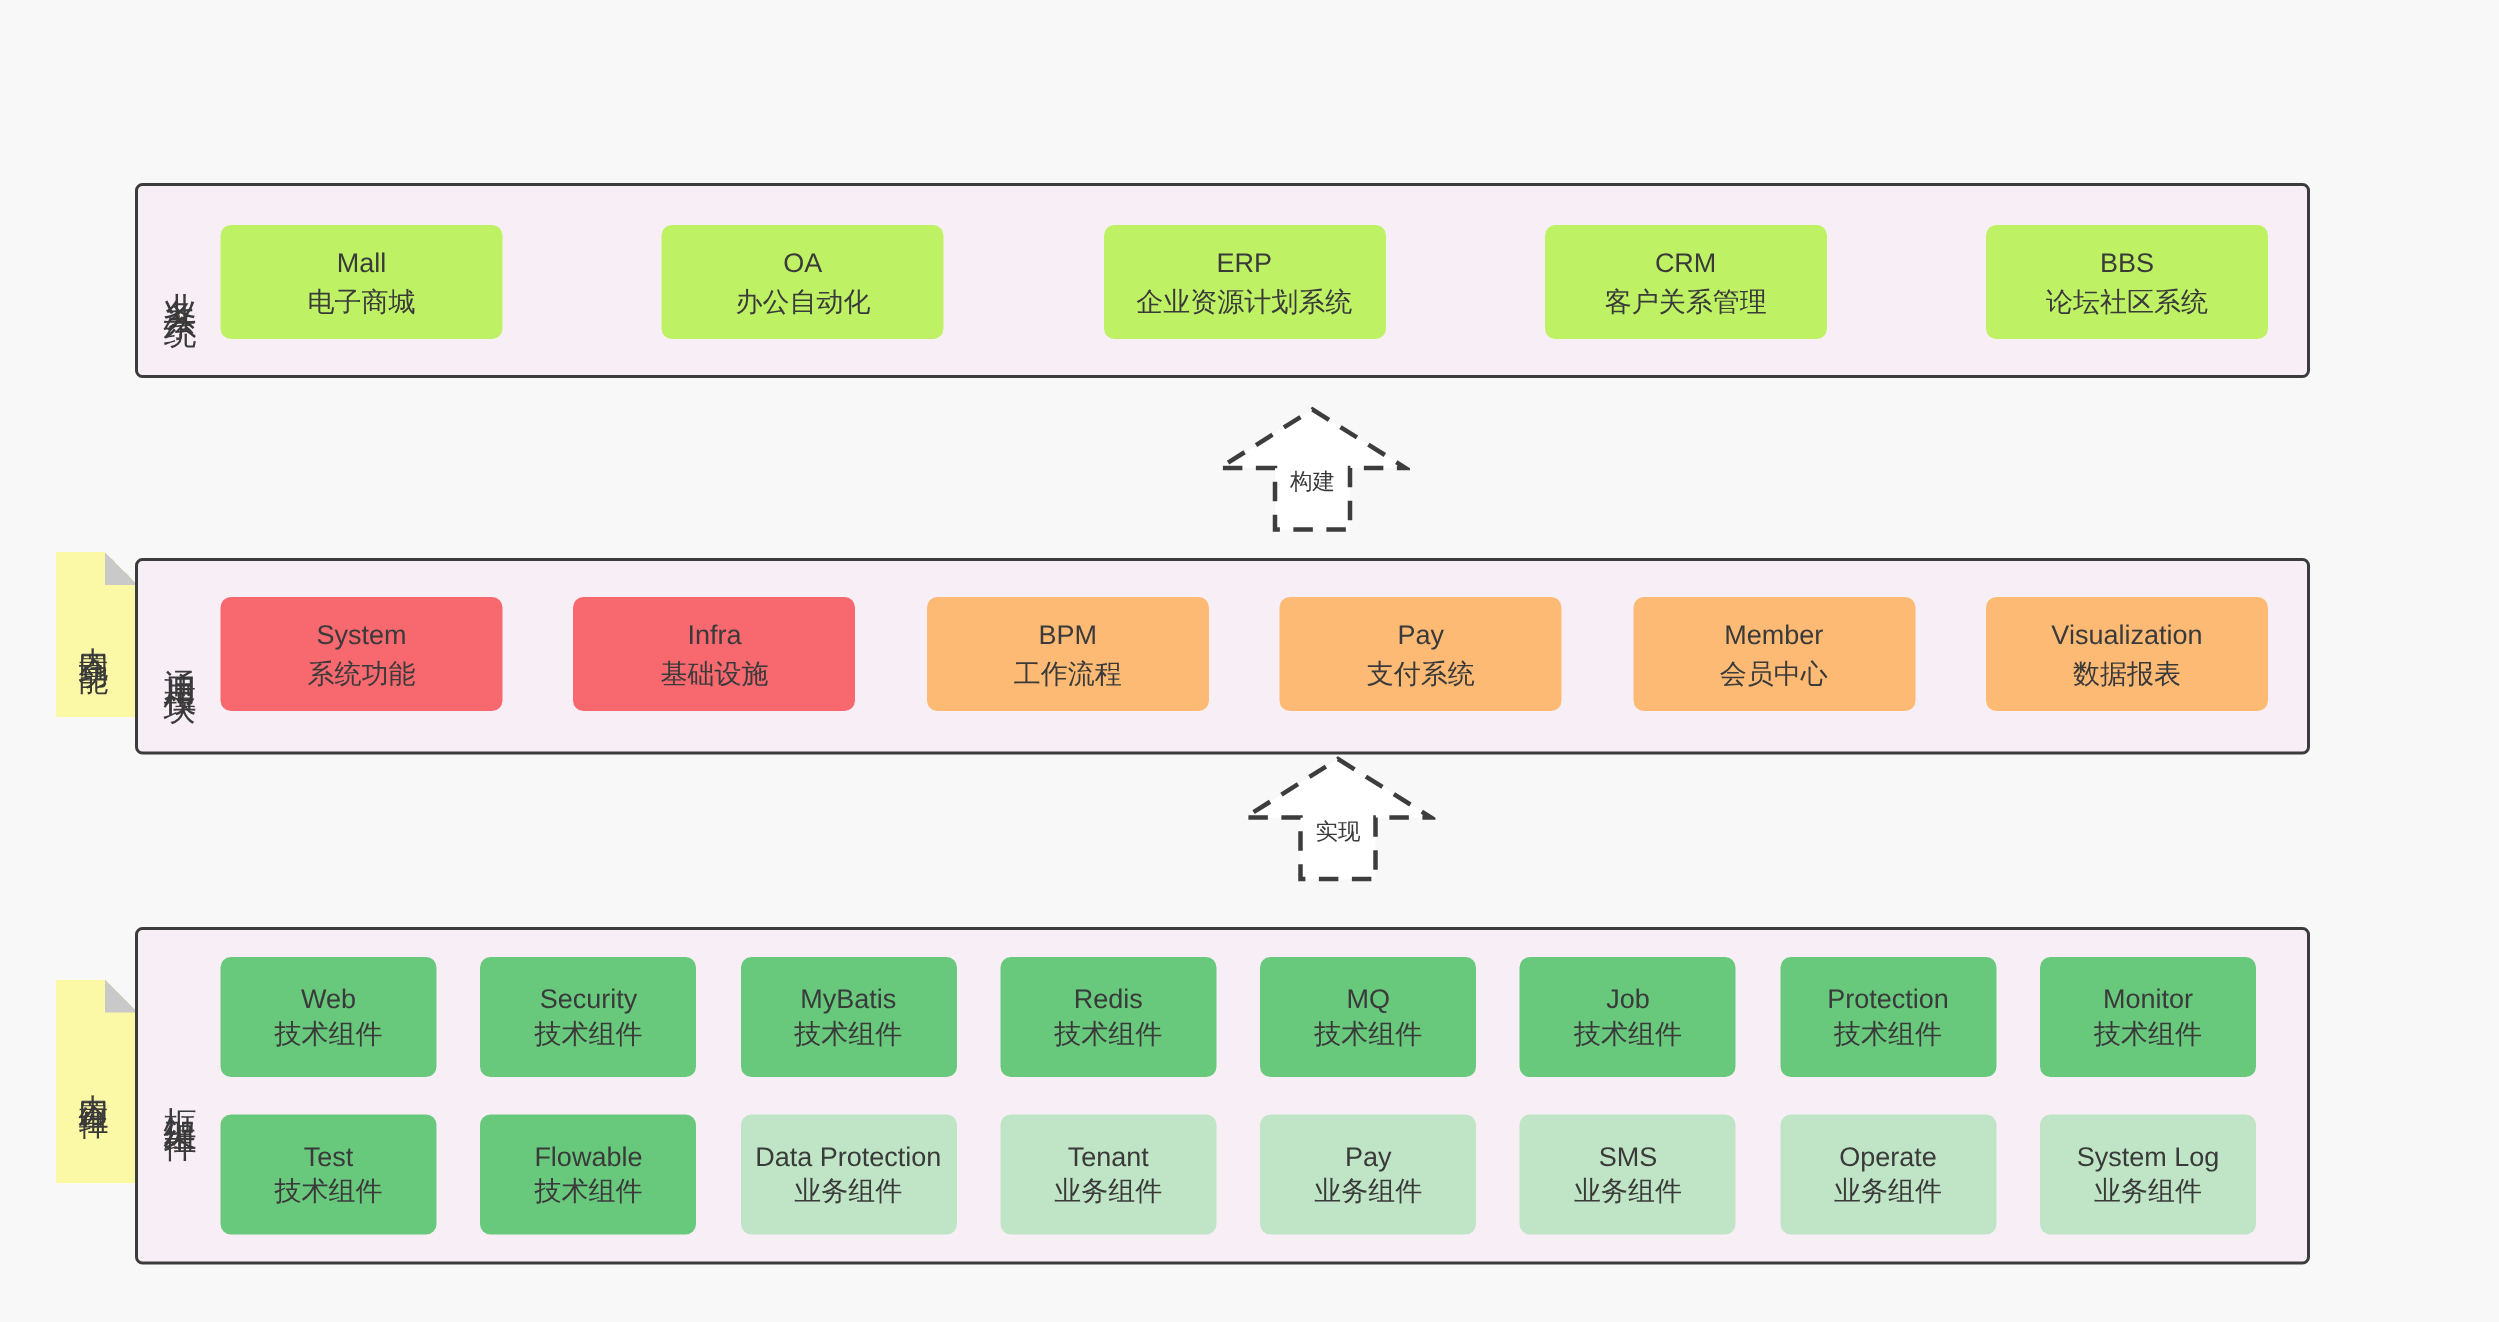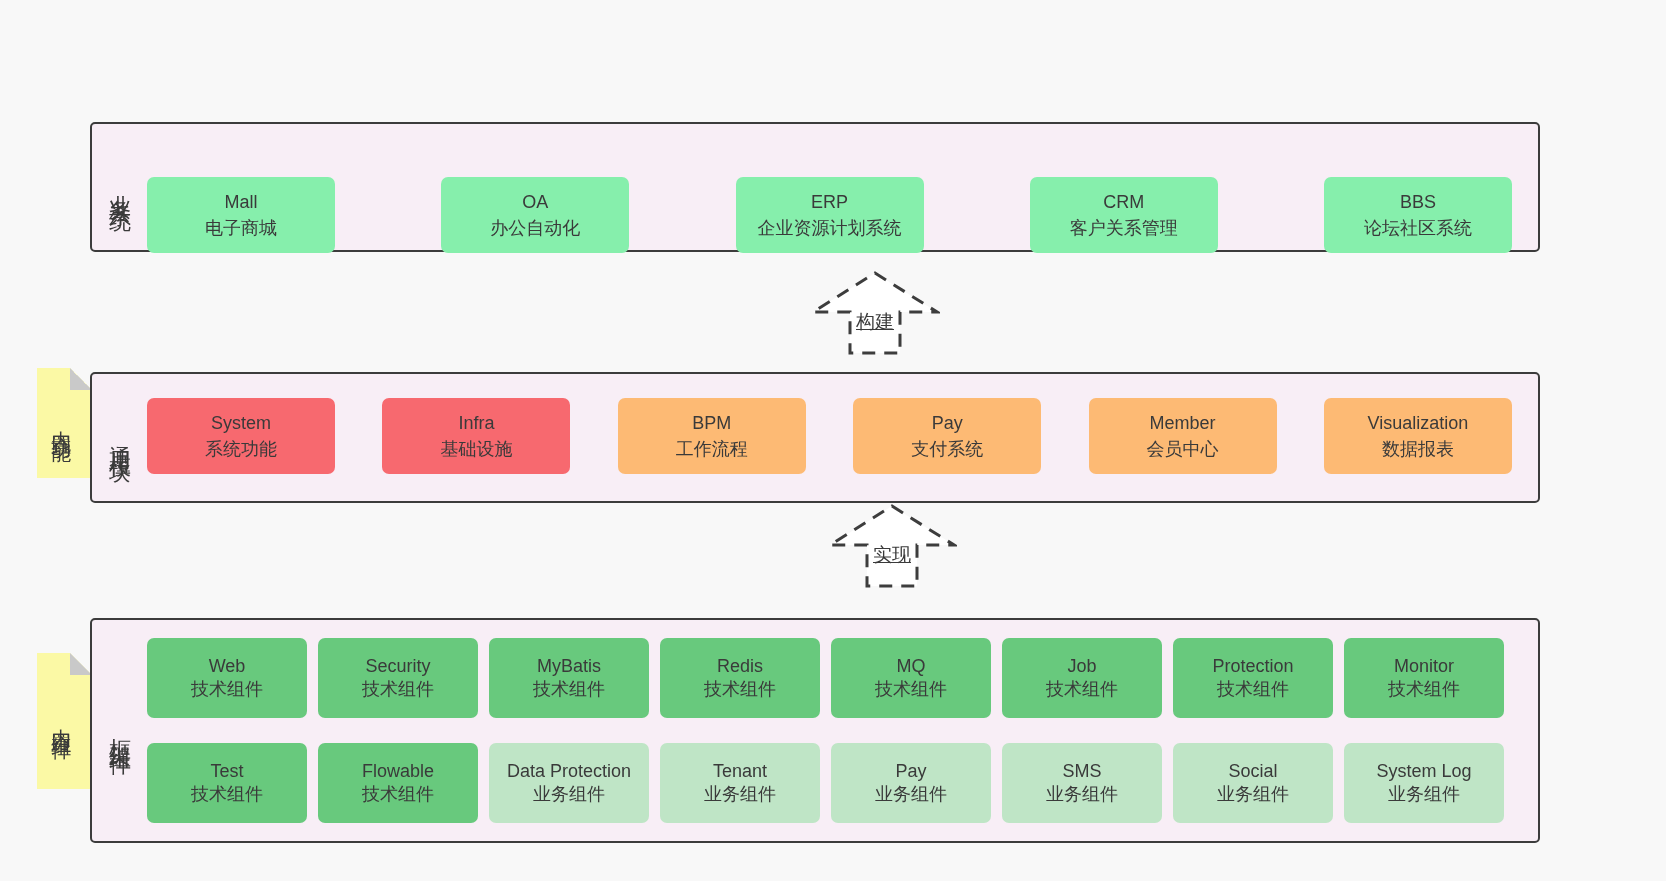--- a/index.html
+++ b/index.html
@@ -41,22 +41,22 @@
   .c3 .row1{right:34px;}
   .box{
     border-radius:7px;
     display:flex;flex-direction:column;
     justify-content:center;align-items:center;
     text-align:center;
     font-size:18px;line-height:26px;
     padding:2px 4px;box-sizing:border-box;
   }
   .c1 .box,.c2 .box{width:188px;height:76px;}
-  .c3 .box{width:160px;height:80px;line-height:23px;text-align:center;}
-  .blue{background:#86efac;margin-top:27px;}
+  .c3 .box{width:144px;height:80px;line-height:23px;text-align:center;}
+  .blue{background:#bef264;}
   .red{background:#f7696f;}
   .pink{background:#fdba74;}
   .gdark{background:#68c97d;}
   .glight{background:#bfe5c6;}
   
   .sticky{
     position:absolute;left:37px;width:55px;
     background:#fbf9a5;
     clip-path:polygon(0 0, calc(100% - 22px) 0, 100% 22px, 100% 100%, 0 100%);
     z-index:0;
@@ -74,22 +74,22 @@
     font-size:20px;letter-spacing:4px;color:#3a3a3a;
     white-space:nowrap;
   }
   
   .arrow{position:absolute;width:130px;height:86px;z-index:2;}
   .arrow svg{display:block;width:100%;height:100%;}
   .a-label{
     position:absolute;left:50%;top:40px;
     transform:translateX(-50%);
     background:#ffffff;
-    font-size:19px;line-height:24px;color:#3a3a3a;
-    padding:0 3px;white-space:nowrap;text-decoration:underline;
+    font-size:15px;line-height:24px;color:#3a3a3a;
+    padding:0 3px;white-space:nowrap;
   }
   .arrow1{left:810px;top:270px;}
   .arrow2{left:827px;top:503px;}
 </style>
 </head>
 <body>
 
 <div class="stage">
 
   <div class="sticky sticky1">
@@ -226,21 +226,21 @@
       </div>
       <div class="box glight">
         <div>Pay</div>
         <div>业务组件</div>
       </div>
       <div class="box glight">
         <div>SMS</div>
         <div>业务组件</div>
       </div>
       <div class="box glight">
-        <div>Social</div>
+        <div>Operate</div>
         <div>业务组件</div>
       </div>
       <div class="box glight">
         <div>System Log</div>
         <div>业务组件</div>
       </div>
     </div>
   </div>
 
 </div>

